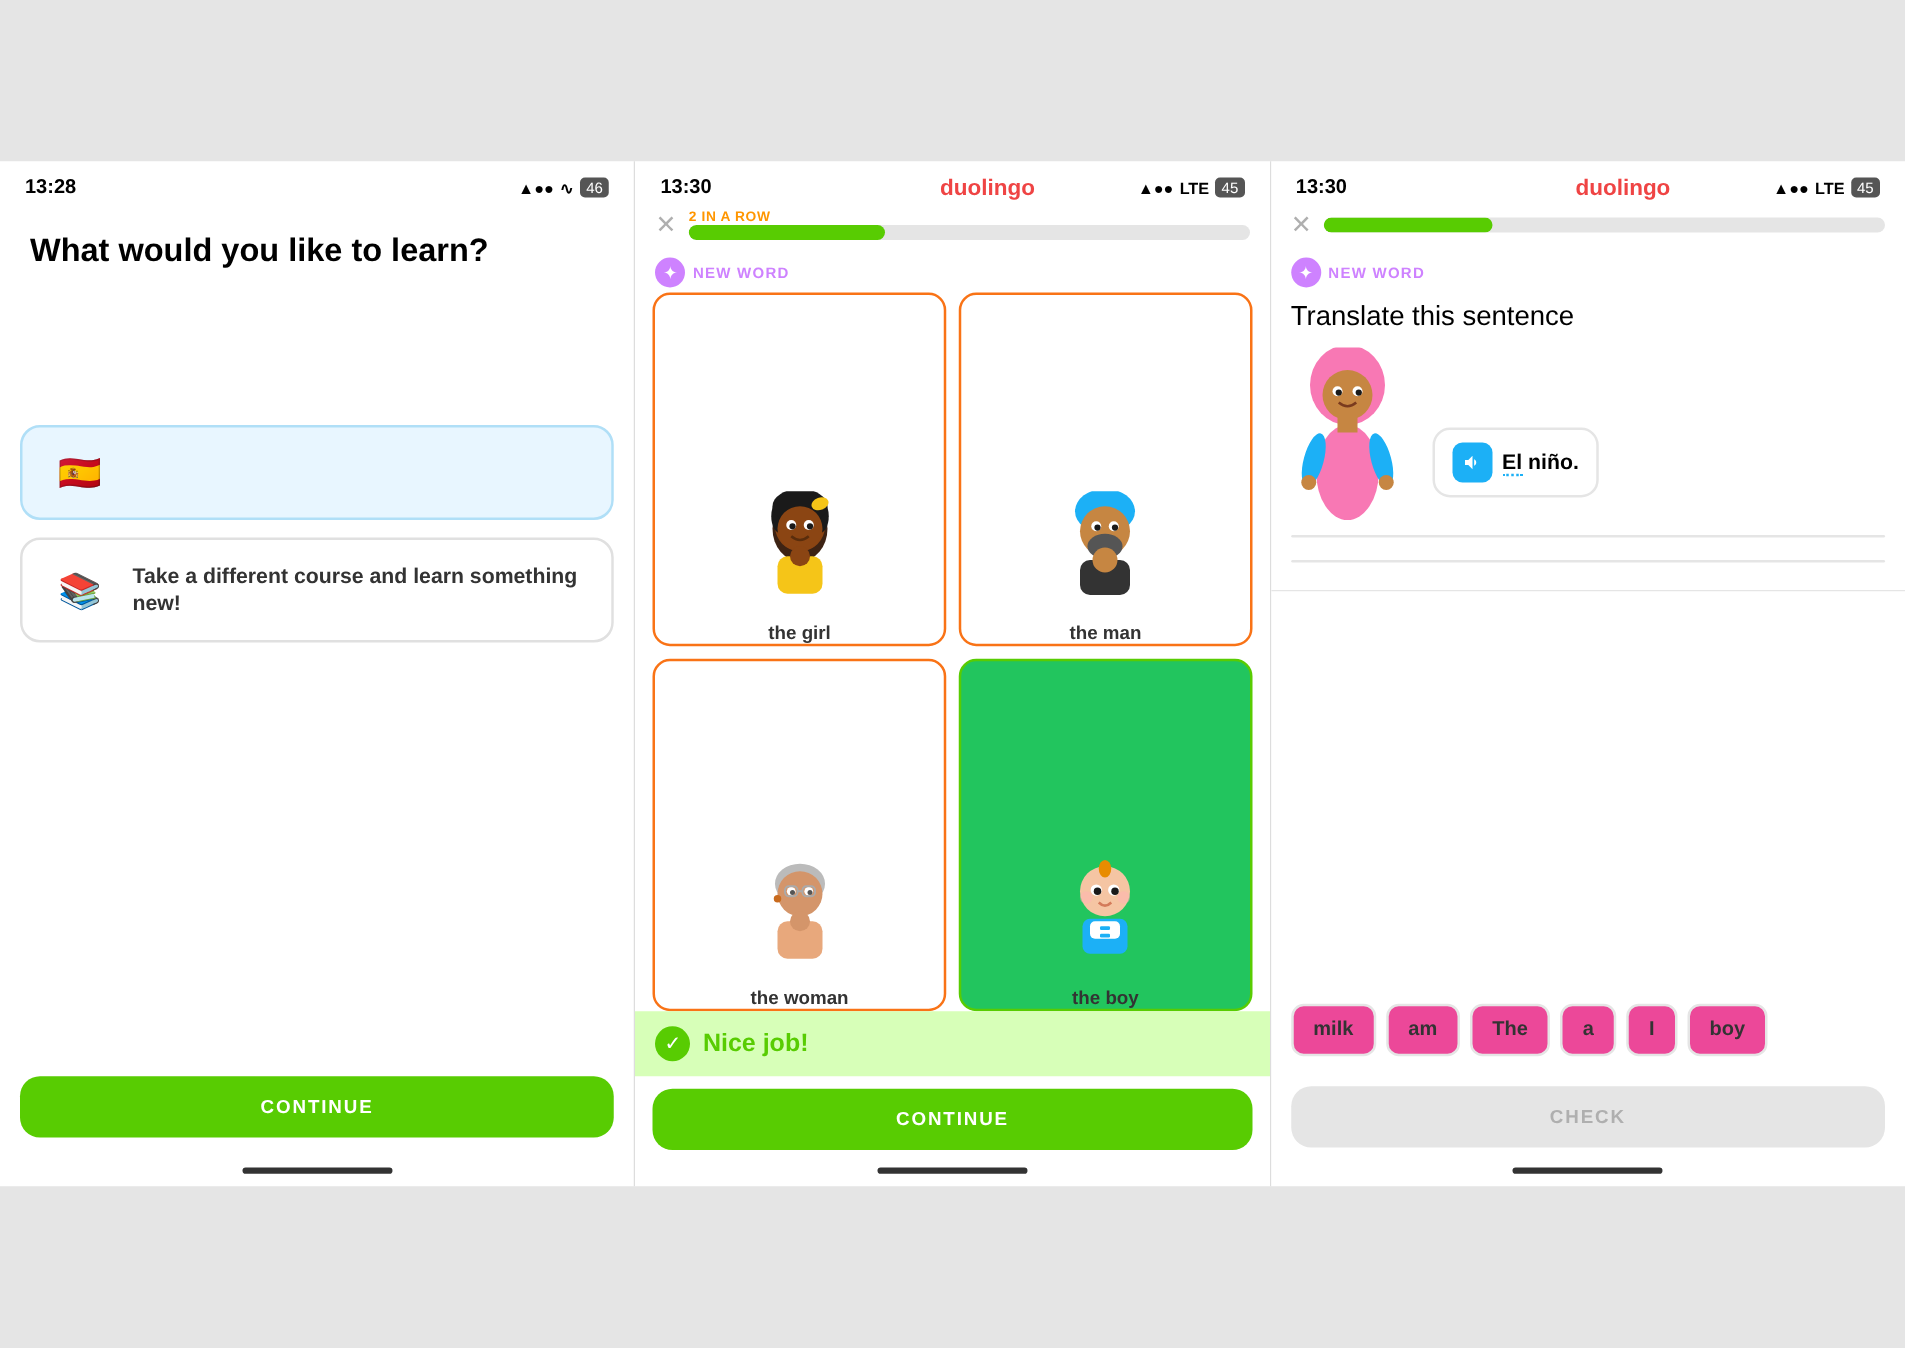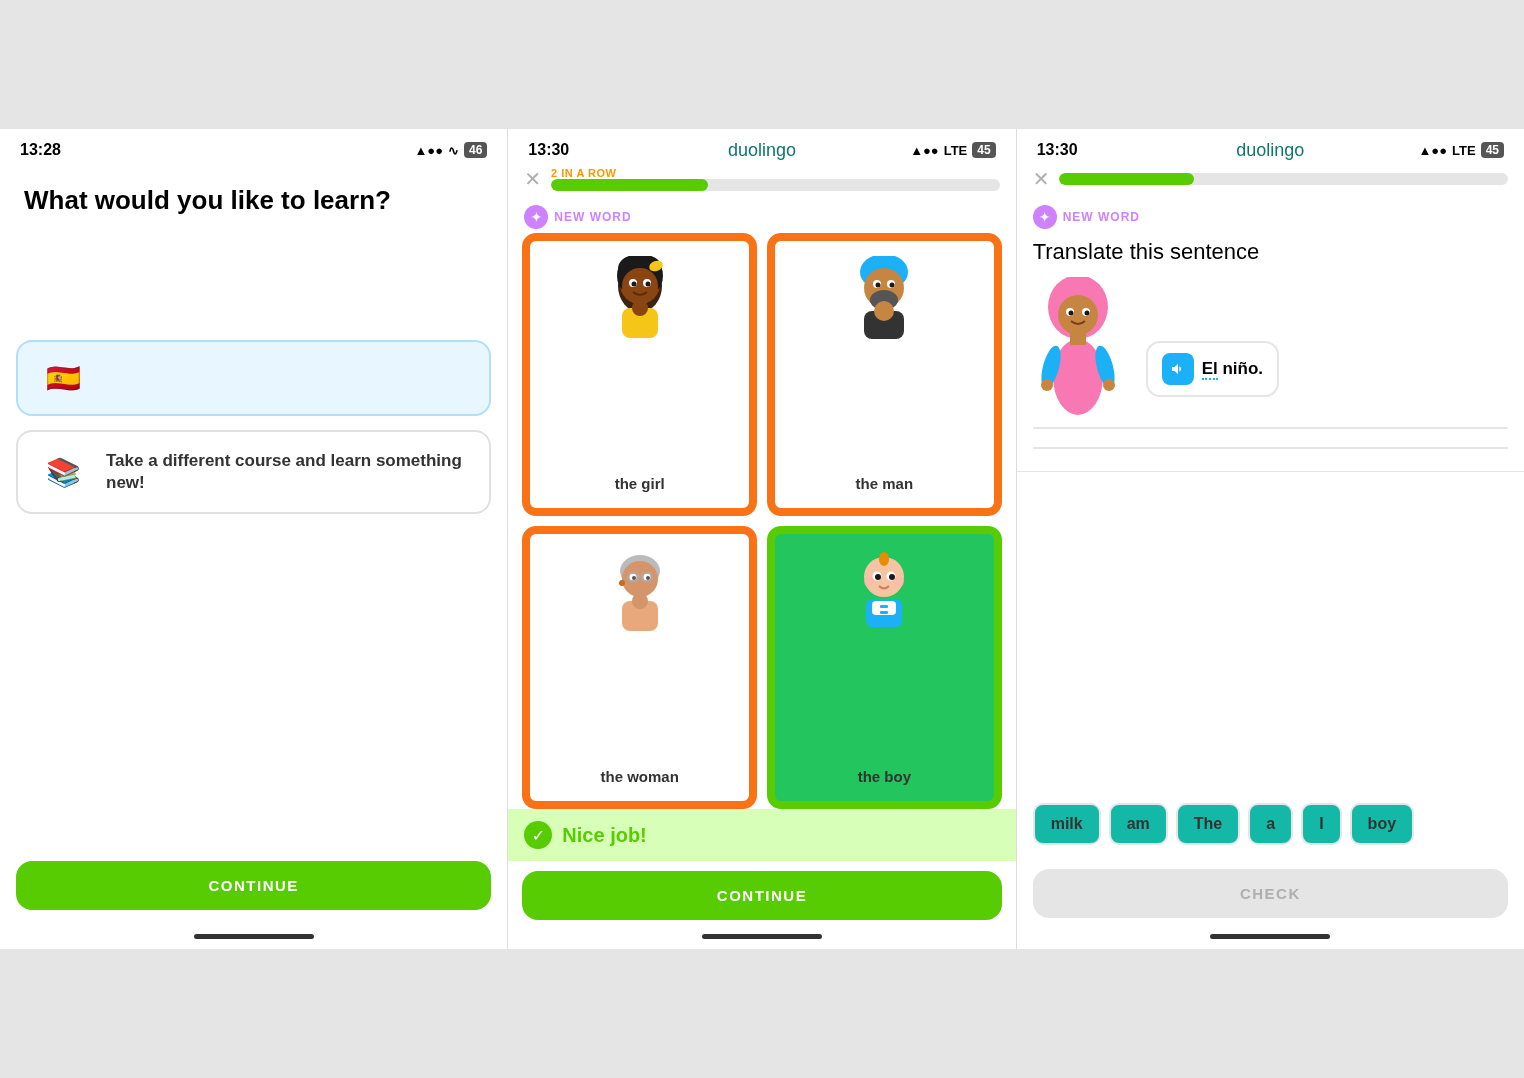--- a/index.html
+++ b/index.html
@@ -39,21 +39,21 @@
       font-weight: 600;
     }
     .status-time { font-weight: 700; font-size: 16px; }
     .status-icons { display: flex; align-items: center; gap: 5px; font-size: 13px; }
     .status-badge {
       background: #555;
       color: #fff;
       border-radius: 4px;
       padding: 1px 5px;
       font-size: 12px;
-      font-weight: 700;
+      font-weight: 400;
     }
 
     
     .s1-title {
       font-size: 26px;
       font-weight: 800;
       padding: 20px 24px 24px;
       line-height: 1.2;
     }
     .s1-options { padding: 0 16px; flex: 1; display: flex; flex-direction: column; gap: 14px; margin-top: 100px; }
@@ -107,24 +107,25 @@
       color: #afafaf;
     }
     .home-indicator {
       width: 120px;
       height: 5px;
       background: #333;
       border-radius: 3px;
       margin: 8px auto 10px;
     }
     .duo-logo {
-      color: #0f766e;
+      color: #ef4444;
       font-size: 22px;
-      font-weight: 400;
+      font-weight: 700;
       text-align: center;
+      margin-left: 28px;
     }
     .duo-close {
       position: absolute;
       left: 16px;
       font-size: 20px;
       color: #afafaf;
       cursor: pointer;
     }
     .streak-bar-area {
       padding: 2px 16px 6px;
@@ -209,27 +210,27 @@
       padding-bottom: 2px;
     }
     .image-grid {
       display: grid;
       grid-template-columns: 1fr 1fr;
       gap: 10px;
       padding: 0 14px;
       flex: 1;
     }
     .image-card {
-      border: 8px solid #f97316;
+      border: 2px solid #f97316;
       border-radius: 14px;
       display: flex;
       flex-direction: column;
       align-items: center;
-      justify-content: space-between;
-      padding: 10px 6px 16px;
+      justify-content: flex-end;
+      padding: 10px 6px 0;
       cursor: pointer;
       overflow: hidden;
       min-height: 140px;
     }
     .image-card.selected {
       background: #22c55e;
       border-color: #58cc02;
     }
     .image-card-label {
       font-size: 15px;
@@ -303,21 +304,21 @@
       margin-top: auto;
     }
     .word-chip {
       border: 2px solid #e5e5e5;
       border-radius: 10px;
       padding: 10px 16px;
       font-size: 16px;
       font-weight: 600;
       color: #333;
       cursor: pointer;
-      background: #14b8a6;
+      background: #ec4899;
     }
     .check-area { padding: 12px 16px 8px; }
 
     
     .girl-char {
       width: 90px;
       height: 110px;
       display: flex;
       align-items: center;
       justify-content: center;

